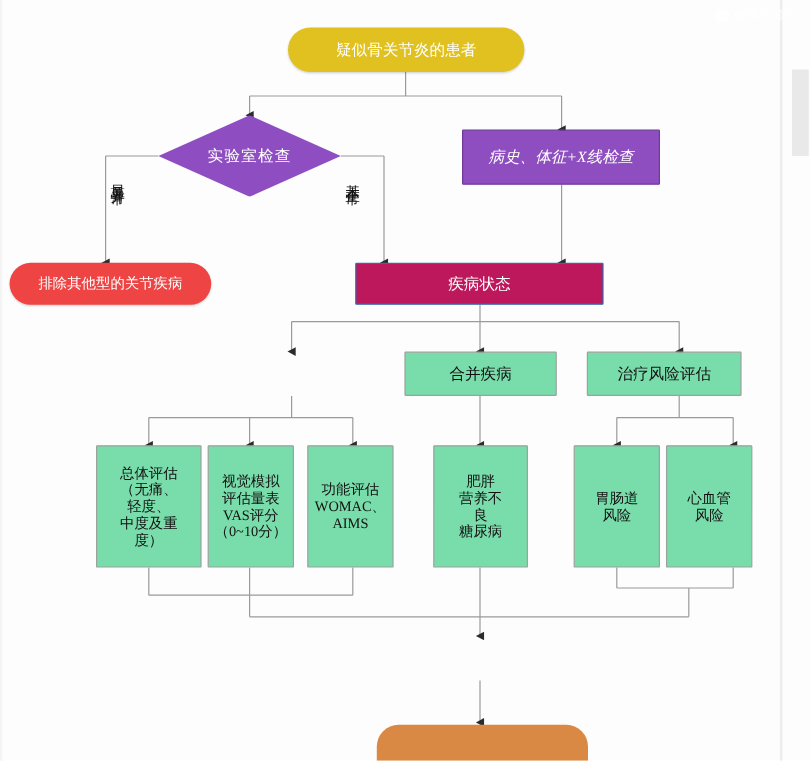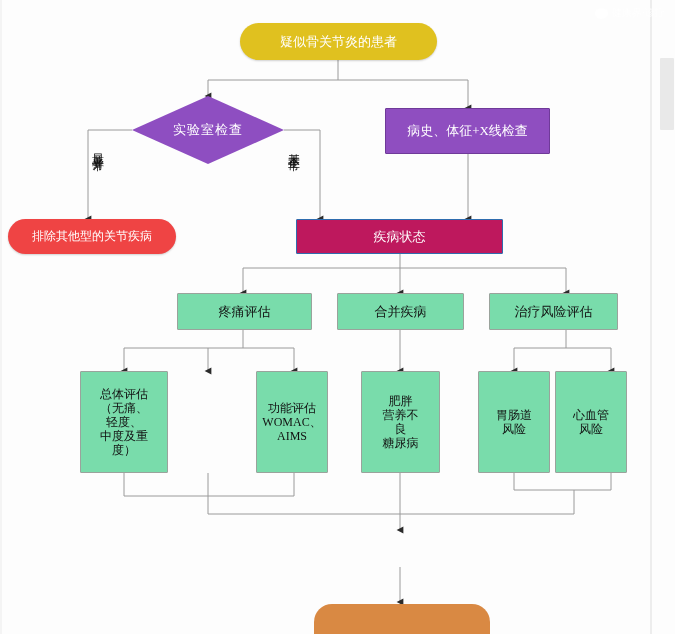--- a/index.html
+++ b/index.html
@@ -58,21 +58,21 @@
   }
   .diamond-label {
     position: relative;
     z-index: 2;
     color: #ffffff;
     text-align: right;
     letter-spacing: 1px;
   }
   
   .c-yellow { background: #e0c11f; }
-  .c-purple { background: #8f4ec0; border: 1px solid #6f3a99; }
+  .c-purple { background: #8f4ec0; border: 1px solid #6f3a99; font-style: italic; }
   .c-purple-d { background: #8e4ec1; }
   .c-blue   { background: #be185d; border: 1px solid #2f6cae; }
   .c-blue-pill { background: #ef4444; }
   .c-green  { background: #79dcab; border: 1px solid #9aa39c; color: #111111; }
   .c-orange { background: #d98943; border-radius: 18px 18px 0 0; }
   .label-vert {
     position: absolute;
     z-index: 6;
     writing-mode: vertical-rl;
     text-orientation: upright;
@@ -209,38 +209,41 @@
   <div class="label-vert" style="left:288px; top:144px; font-size:12px;">基本正常</div>
 
   <div class="node pill c-blue-pill" style="left:8px; top:219px; width:168px; height:35px; font-size:12px;">
     <span>排除其他型的关节疾病</span>
   </div>
 
   <div class="node rect c-blue" style="left:296px; top:219px; width:207px; height:35px; font-size:13px;">
     <span>疾病状态</span>
   </div>
 
-  <div class="node rect c-green" style="left:177px; top:293px; width:135px; height:37px; font-size:13px;">
-    <span>疼痛评估</span>
-  </div>
 
   <div class="node rect c-green" style="left:337px; top:293px; width:127px; height:37px; font-size:13px;">
     <span>合并疾病</span>
   </div>
 
   <div class="node rect c-green" style="left:489px; top:293px; width:129px; height:37px; font-size:13px;">
     <span>治疗风险评估</span>
   </div>
 
   <div class="node rect c-green" style="left:80px; top:371px; width:88px; height:102px; font-size:12px; padding:16px;">
     <span>总体评估
 （无痛、轻度、
 中度及重度）</span>
   </div>
 
+  <div class="node rect c-green" style="left:173px; top:371px; width:72px; height:102px; font-size:12px; padding:2px;">
+    <span>视觉模拟
+评估量表
+VAS评分
+（0~10分）</span>
+  </div>
 
   <div class="node rect c-green" style="left:256px; top:371px; width:72px; height:102px; font-size:12px; padding:2px;">
     <span>功能评估
 WOMAC、
 AIMS</span>
   </div>
 
   <div class="node rect c-green" style="left:361px; top:371px; width:79px; height:102px; font-size:12px; padding:16px;">
     <span>肥胖
 营养不良

